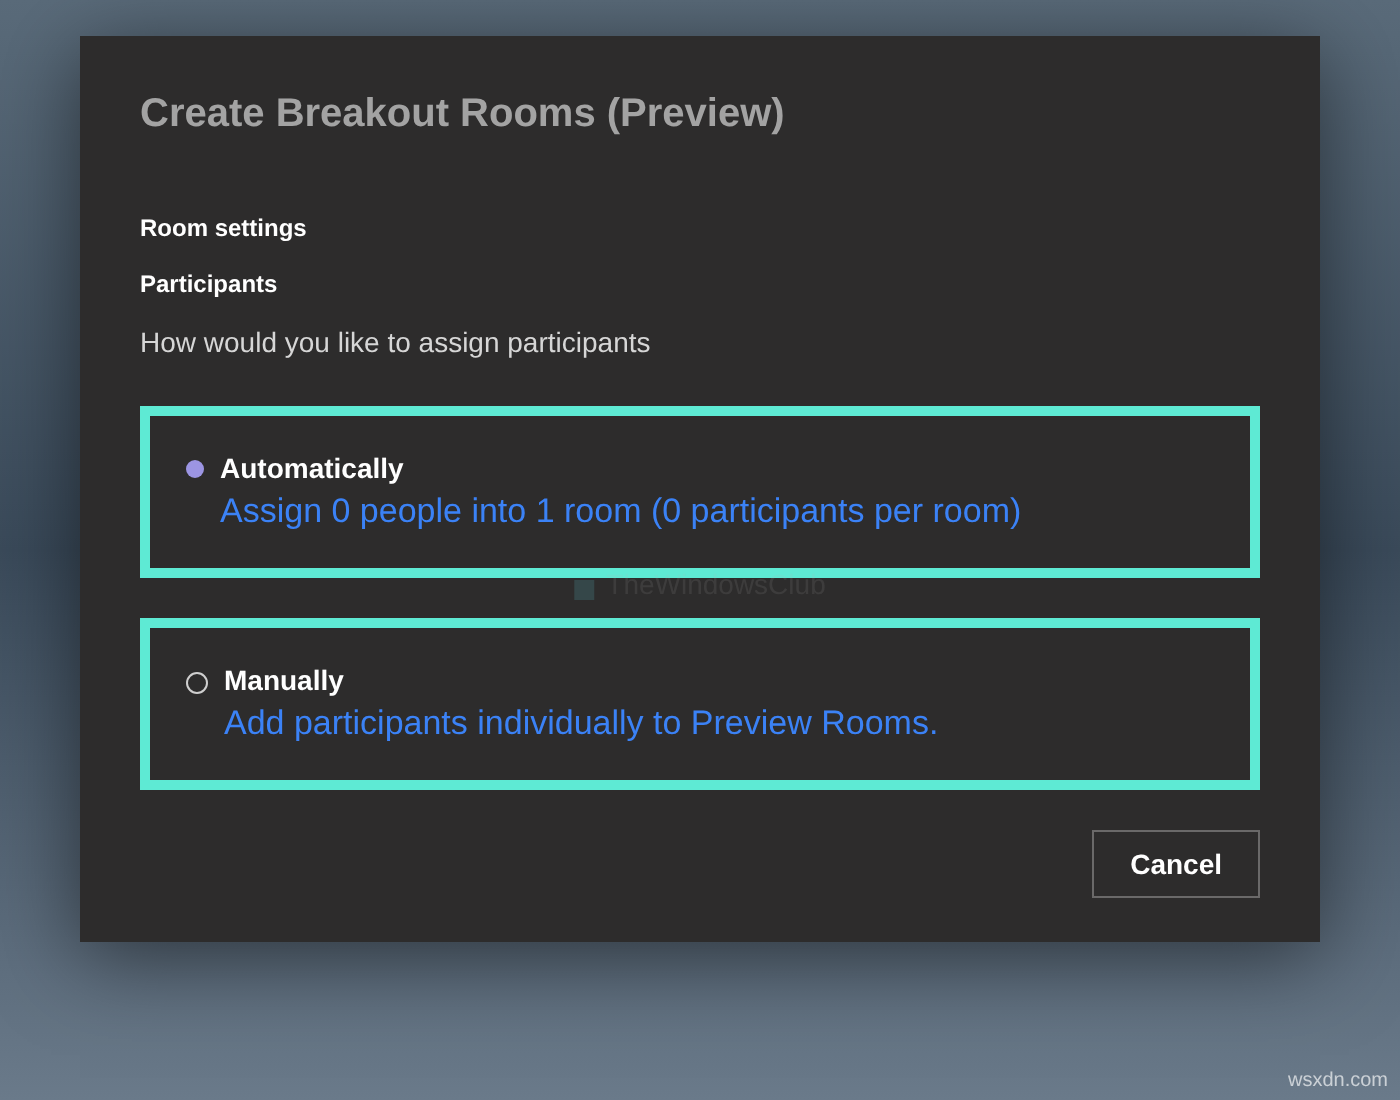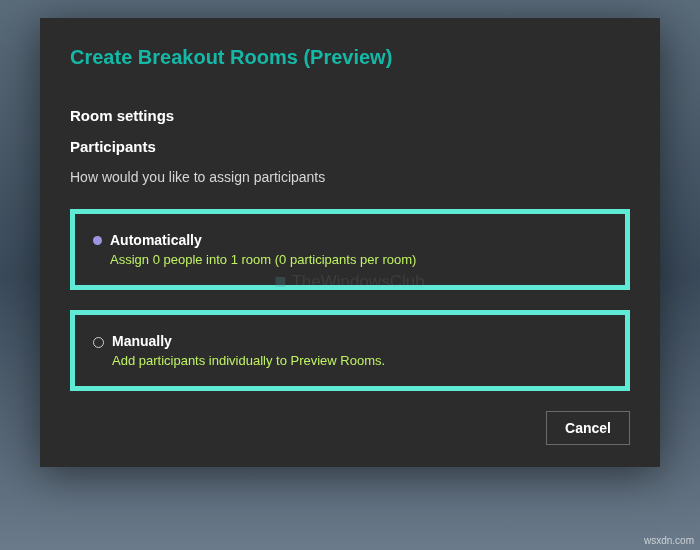--- a/index.html
+++ b/index.html
@@ -18,28 +18,28 @@
       padding-top: 18px;
       overflow: hidden;
     }
     .dialog {
       width: 620px;
       background: #2d2c2c;
       box-shadow: 0 8px 40px rgba(0,0,0,0.5);
       padding: 28px 30px 22px 30px;
     }
     .title {
-      color: #14b8a6;
+      color: #a3a3a3;
       font-size: 20px;
       font-weight: 700;
       margin-bottom: 38px;
     }
     .section-label {
       color: #ffffff;
-      font-size: 15px;
+      font-size: 12px;
       font-weight: 600;
       margin-bottom: 14px;
     }
     .row {
       display: flex;
       justify-content: space-between;
       align-items: center;
       margin-bottom: 34px;
     }
     .prompt {
@@ -94,32 +94,32 @@
       border-radius: 50%;
       box-sizing: border-box;
     }
     .option-title {
       color: #ffffff;
       font-size: 14px;
       font-weight: 600;
       margin-bottom: 4px;
     }
     .option-desc {
-      color: #bef264;
-      font-size: 13px;
+      color: #3b82f6;
+      font-size: 17px;
     }
     .watermark {
       position: absolute;
       left: 50%;
       transform: translateX(-50%);
-      top: 272px;
+      top: 284px;
       color: rgba(180,180,180,0.12);
-      font-size: 17px;
-      display: flex;
-      align-items: center;
+      font-size: 14px;
+      display: flex;
+      align-items: flex-end;
       gap: 6px;
       pointer-events: none;
     }
     .wm-sq {
       width: 10px;
       height: 10px;
       background: rgba(80,150,160,0.25);
     }
     .footer {
       display: flex;

